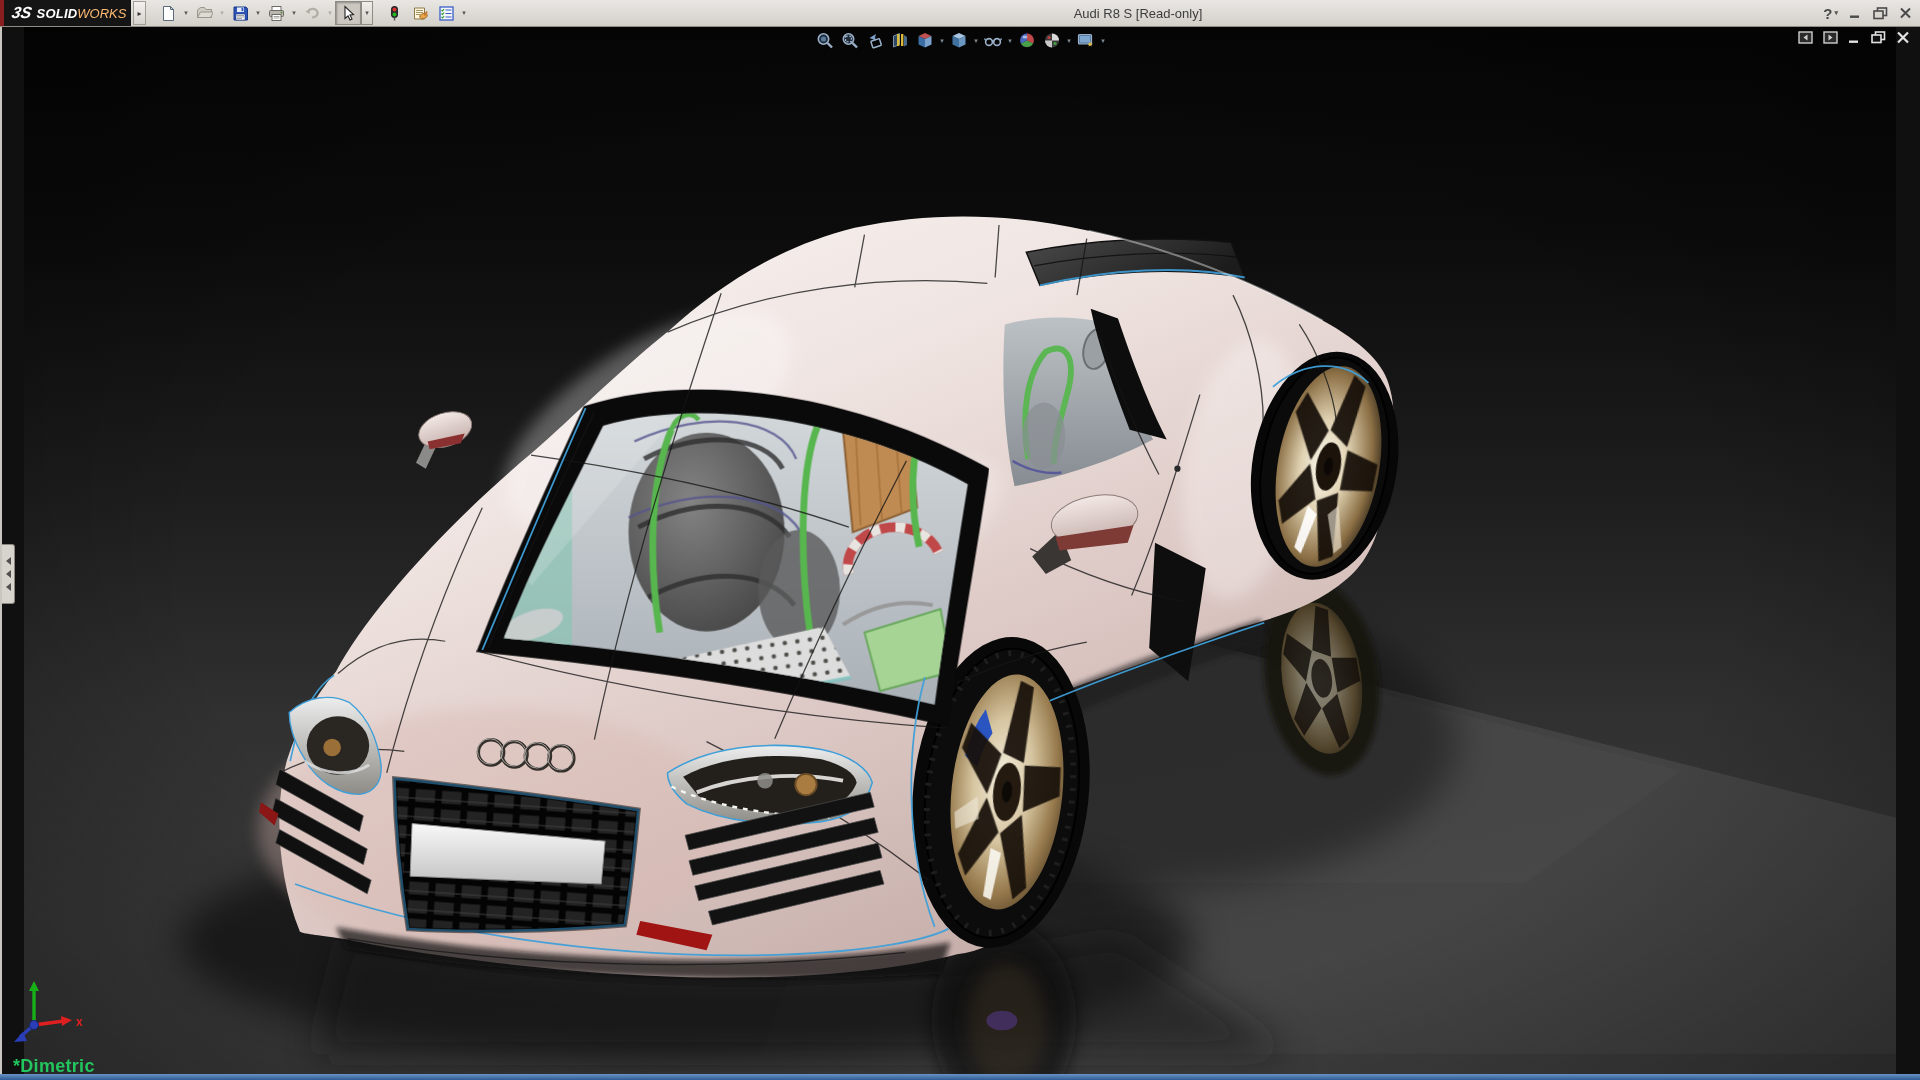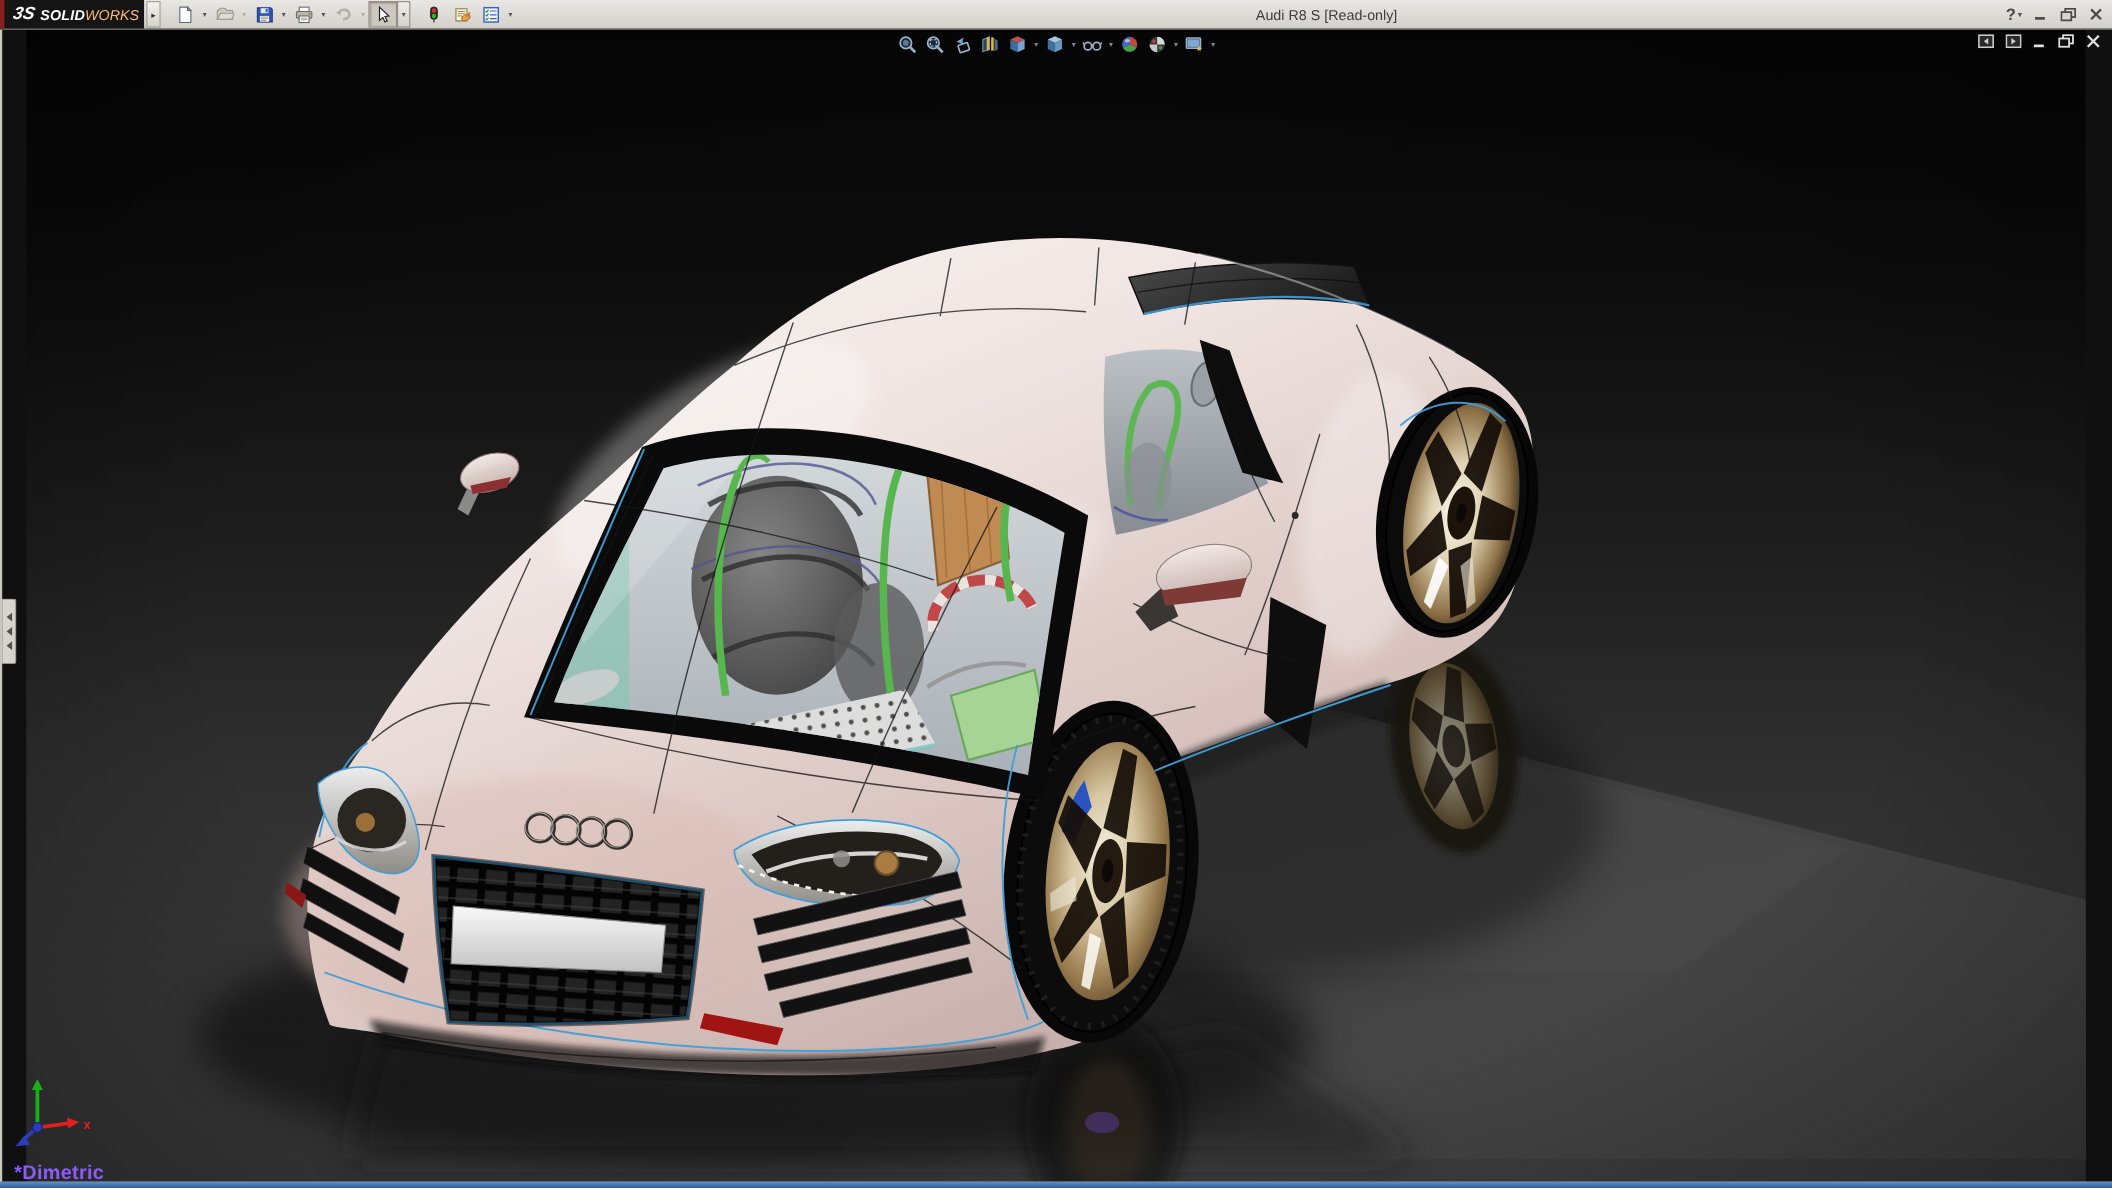--- a/index.html
+++ b/index.html
@@ -18,41 +18,41 @@
     border:1px solid #a19e96;display:flex;align-items:center;justify-content:center;
     font-size:8px;color:#333;flex:none;}
   .tb{display:flex;align-items:center;margin-left:9px;}
   .tbtn{width:24px;height:22px;display:flex;align-items:center;justify-content:center;
     border:1px solid transparent;flex:none;}
   .tbtn.pressed{background:#ccc8c0;border:1px solid #8f8c85;box-shadow:inset 1px 1px 2px rgba(0,0,0,.3);}
   .dd{width:10px;height:22px;display:flex;align-items:center;justify-content:center;
     font-size:7px;color:#555;flex:none;}
   .dd.dis{color:#b0aca4;}
   .tb-gap{width:8px;flex:none;}
-  .title-text{position:absolute;left:1206px;top:0;height:26px;transform:translateX(-50%);
+  .title-text{position:absolute;left:1138px;top:0;height:26px;transform:translateX(-50%);
     display:flex;align-items:center;font-size:13px;color:#3d3d3d;white-space:nowrap;}
   .win-ctrl{position:absolute;right:8px;top:0;height:26px;display:flex;align-items:center;gap:11px;}
   .help-q{font-size:15px;font-weight:bold;color:#4a4a4a;display:flex;align-items:center;}
   .help-dd{font-size:7px;color:#555;margin-left:2px;}
   
   .viewport{position:absolute;top:27px;left:0;width:1920px;height:1053px;background:#101010;overflow:hidden;}
   .scene{position:absolute;top:0;left:0;}
   .headsup{position:absolute;top:1px;left:50%;transform:translateX(-50%);
     display:flex;align-items:center;z-index:10;}
   .hb{width:25px;height:25px;display:flex;align-items:center;justify-content:center;flex:none;}
   .hdd{width:9px;height:25px;display:flex;align-items:center;justify-content:center;
     font-size:7px;color:#7e8894;flex:none;}
   .doc-ctrl{position:absolute;top:4px;right:10px;display:flex;align-items:center;gap:10px;z-index:10;}
   .panel-tab{position:absolute;left:2px;top:517px;width:12px;height:58px;background:#d7d4ce;
     border:1px solid #8a877f;border-left:none;border-radius:0 3px 3px 0;display:flex;
     flex-direction:column;align-items:center;justify-content:center;gap:5px;z-index:10;}
   .tri-left{width:0;height:0;border-top:4px solid transparent;border-bottom:4px solid transparent;
     border-right:5px solid #4f4f4f;}
   .view-label{position:absolute;left:13px;top:1029px;font-size:18px;font-weight:bold;
-    color:#8b5cf6;z-index:6;letter-spacing:.3px;}
+    color:#22c55e;z-index:6;letter-spacing:.3px;}
   .triad{position:absolute;left:6px;top:950px;z-index:6;}
   .left-border{position:absolute;left:0;top:0;width:2px;height:1053px;background:#c9c6c0;z-index:8;}
   .bottom-border{position:absolute;left:0;bottom:0;width:1920px;height:6px;
     background:linear-gradient(#6a93c4,#2e5c95);z-index:9;}
 </style>
 </head>
 <body>
 
 <div class="titlebar">
   <div class="logo">

